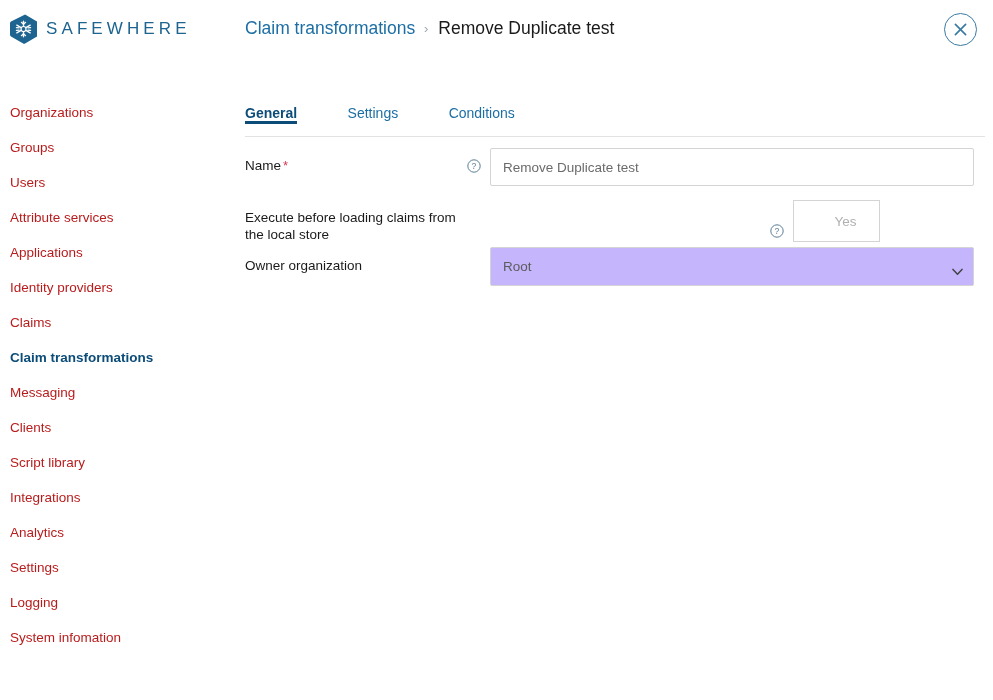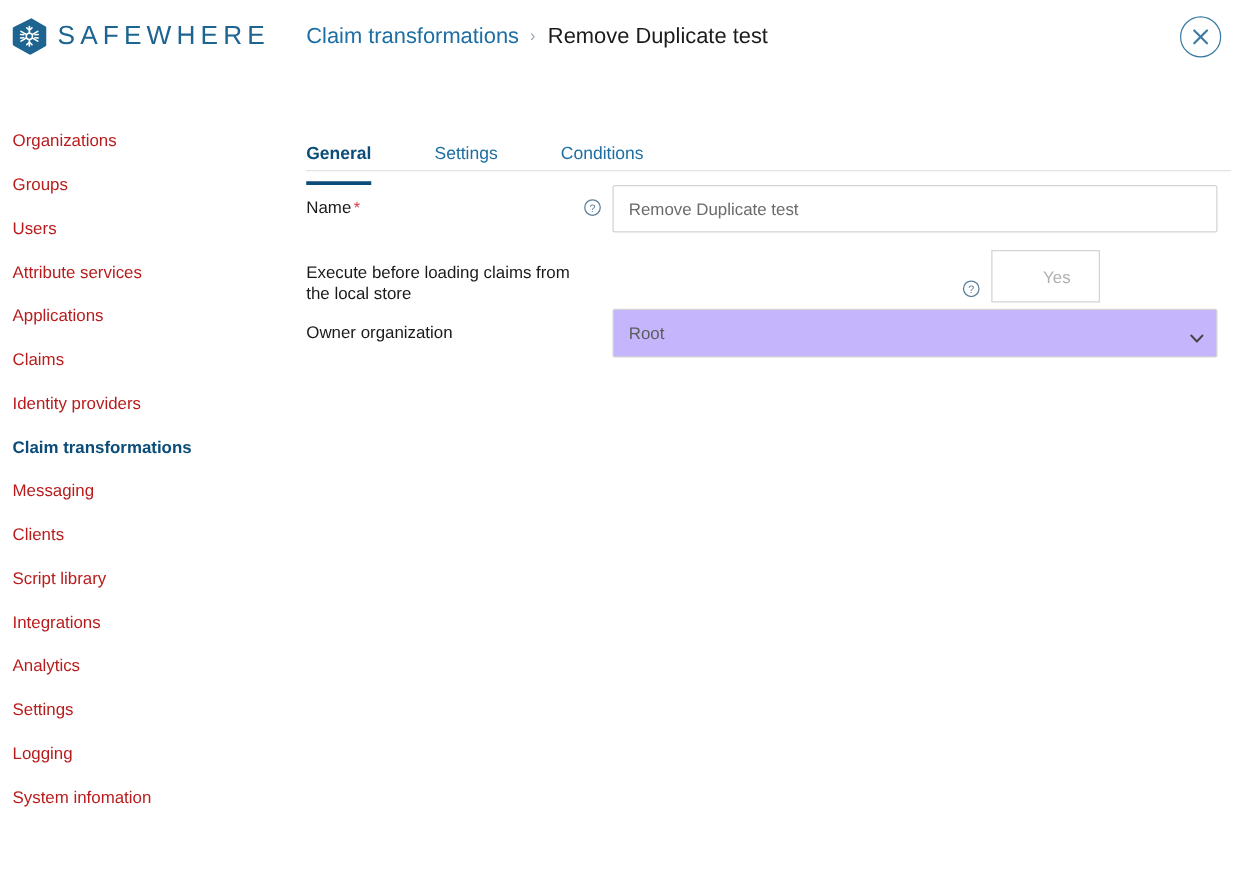--- a/index.html
+++ b/index.html
@@ -30,21 +30,21 @@
     display: flex;
     align-items: center;
     height: 32px;
   }
   .brand-mark {
     width: 27px; height: 30px;
     flex: none;
     margin-right: 9px;
   }
   .brand-text {
-    font-size: 21px;
+    font-size: 17px;
     letter-spacing: 4.1px;
     color: #1d6490;
     font-weight: 400;
     white-space: nowrap;
   }
 
   .breadcrumb {
     position: absolute;
     left: 245px;
     top: 16px;
@@ -117,25 +117,25 @@
 
   .tabs {
     position: relative;
     height: 37px;
     border-bottom: 1px solid #e2e2e2;
   }
   .tab {
     display: inline-block;
     font-size: 14px;
     color: #1c6ea4;
-    padding: 0 0 17px 0;
+    padding: 0 0 2px 0;
     margin-right: 46px;
     cursor: pointer;
     position: relative;
-    top: 14px;
+    top: 4px;
     background: none;
     border: none;
     font-family: inherit;
   }
   .tab.active {
     font-weight: bold;
     color: #0b4c78;
   }
   .tab.active::after {
     content: "";
@@ -299,22 +299,22 @@
     </span>
   </button>
 </div>
 
 <nav class="sidebar">
   <a class="nav-item" href="#">Organizations</a>
   <a class="nav-item" href="#">Groups</a>
   <a class="nav-item" href="#">Users</a>
   <a class="nav-item" href="#">Attribute services</a>
   <a class="nav-item" href="#">Applications</a>
+  <a class="nav-item" href="#">Identity providers</a>
   <a class="nav-item" href="#">Claims</a>
-  <a class="nav-item" href="#">Identity providers</a>
   <a class="nav-item active" href="#">Claim transformations</a>
   <a class="nav-item" href="#">Messaging</a>
   <a class="nav-item" href="#">Clients</a>
   <a class="nav-item" href="#">Script library</a>
   <a class="nav-item" href="#">Integrations</a>
   <a class="nav-item" href="#">Analytics</a>
   <a class="nav-item" href="#">Settings</a>
   <a class="nav-item" href="#">Logging</a>
   <a class="nav-item" href="#">System infomation</a>
 </nav>

